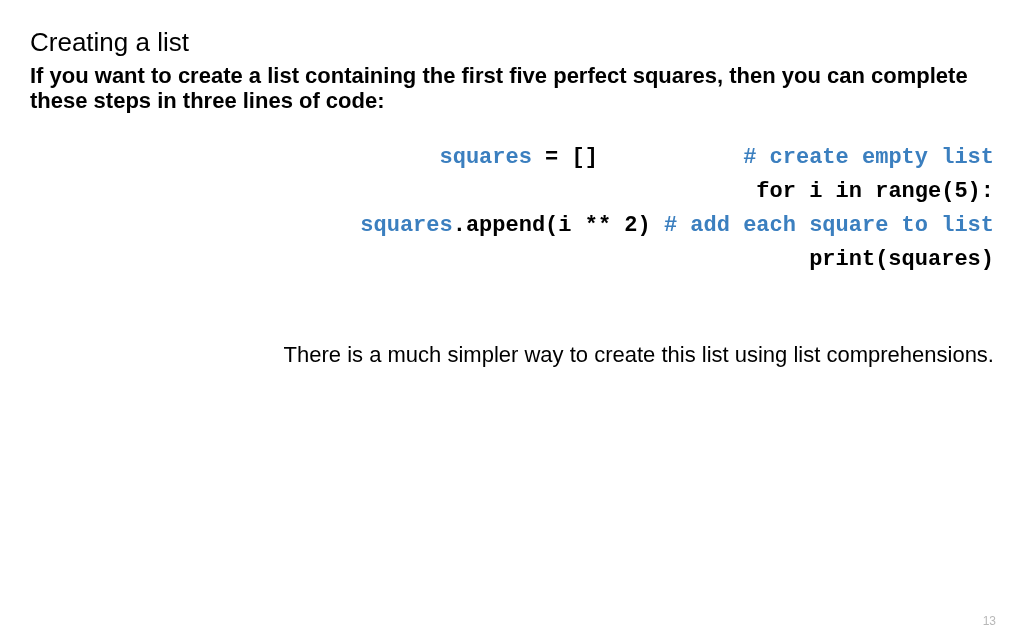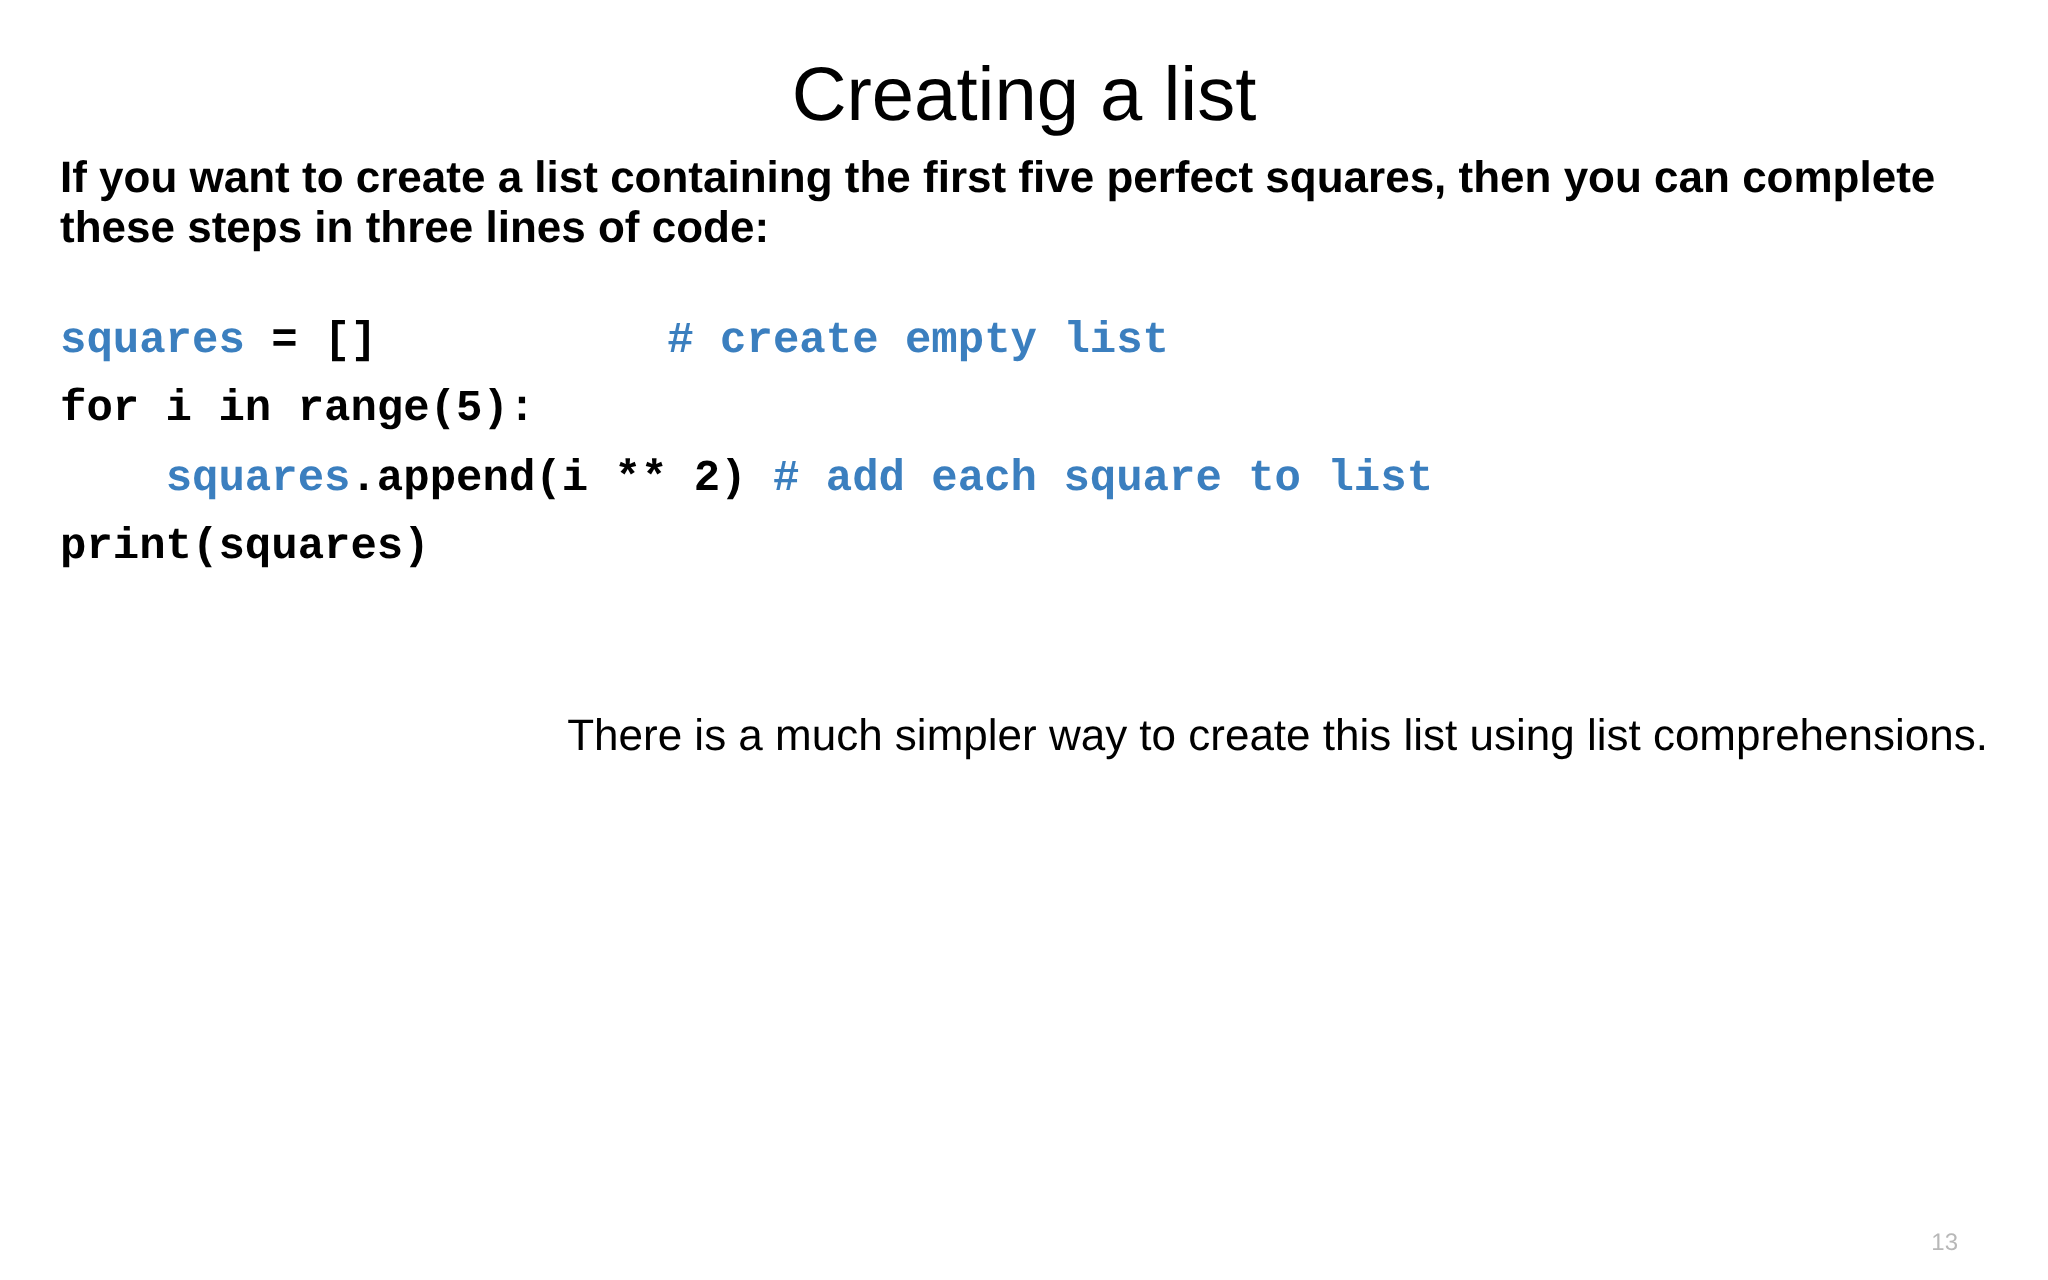--- a/index.html
+++ b/index.html
@@ -14,51 +14,51 @@
     position: relative;
   }
   .slide {
     box-sizing: border-box;
     padding: 28px 30px 20px 30px;
     width: 1024px;
     height: 640px;
     position: relative;
   }
   .title {
-    font-size: 38px;
+    font-size: 26px;
     font-weight: 400;
     margin: 0 0 6px 0;
     line-height: 1.1;
-    text-align: center;
   }
   .intro {
     font-size: 22px;
     line-height: 1.15;
     margin: 0 0 28px 0;
     font-weight: 700;
   }
   .code {
     font-family: Consolas, "Courier New", monospace;
     font-size: 22px;
     line-height: 1.55;
     white-space: pre;
     font-weight: bold;
+    text-align: right;
   }
   .blue { color: #3B7FBF; }
   .spacer { height: 34px; }
   .body-text {
     font-size: 22px;
     line-height: 1.2;
     margin: 30px 0 0 0;
     font-weight: 400;
     text-align: right;
   }
   .page-num {
     position: absolute;
-    right: 45px;
+    right: 28px;
     bottom: 12px;
     font-size: 12px;
     color: #b8b8b8;
   }
 </style>
 </head>
 <body>
 
 <div class="slide">
 

